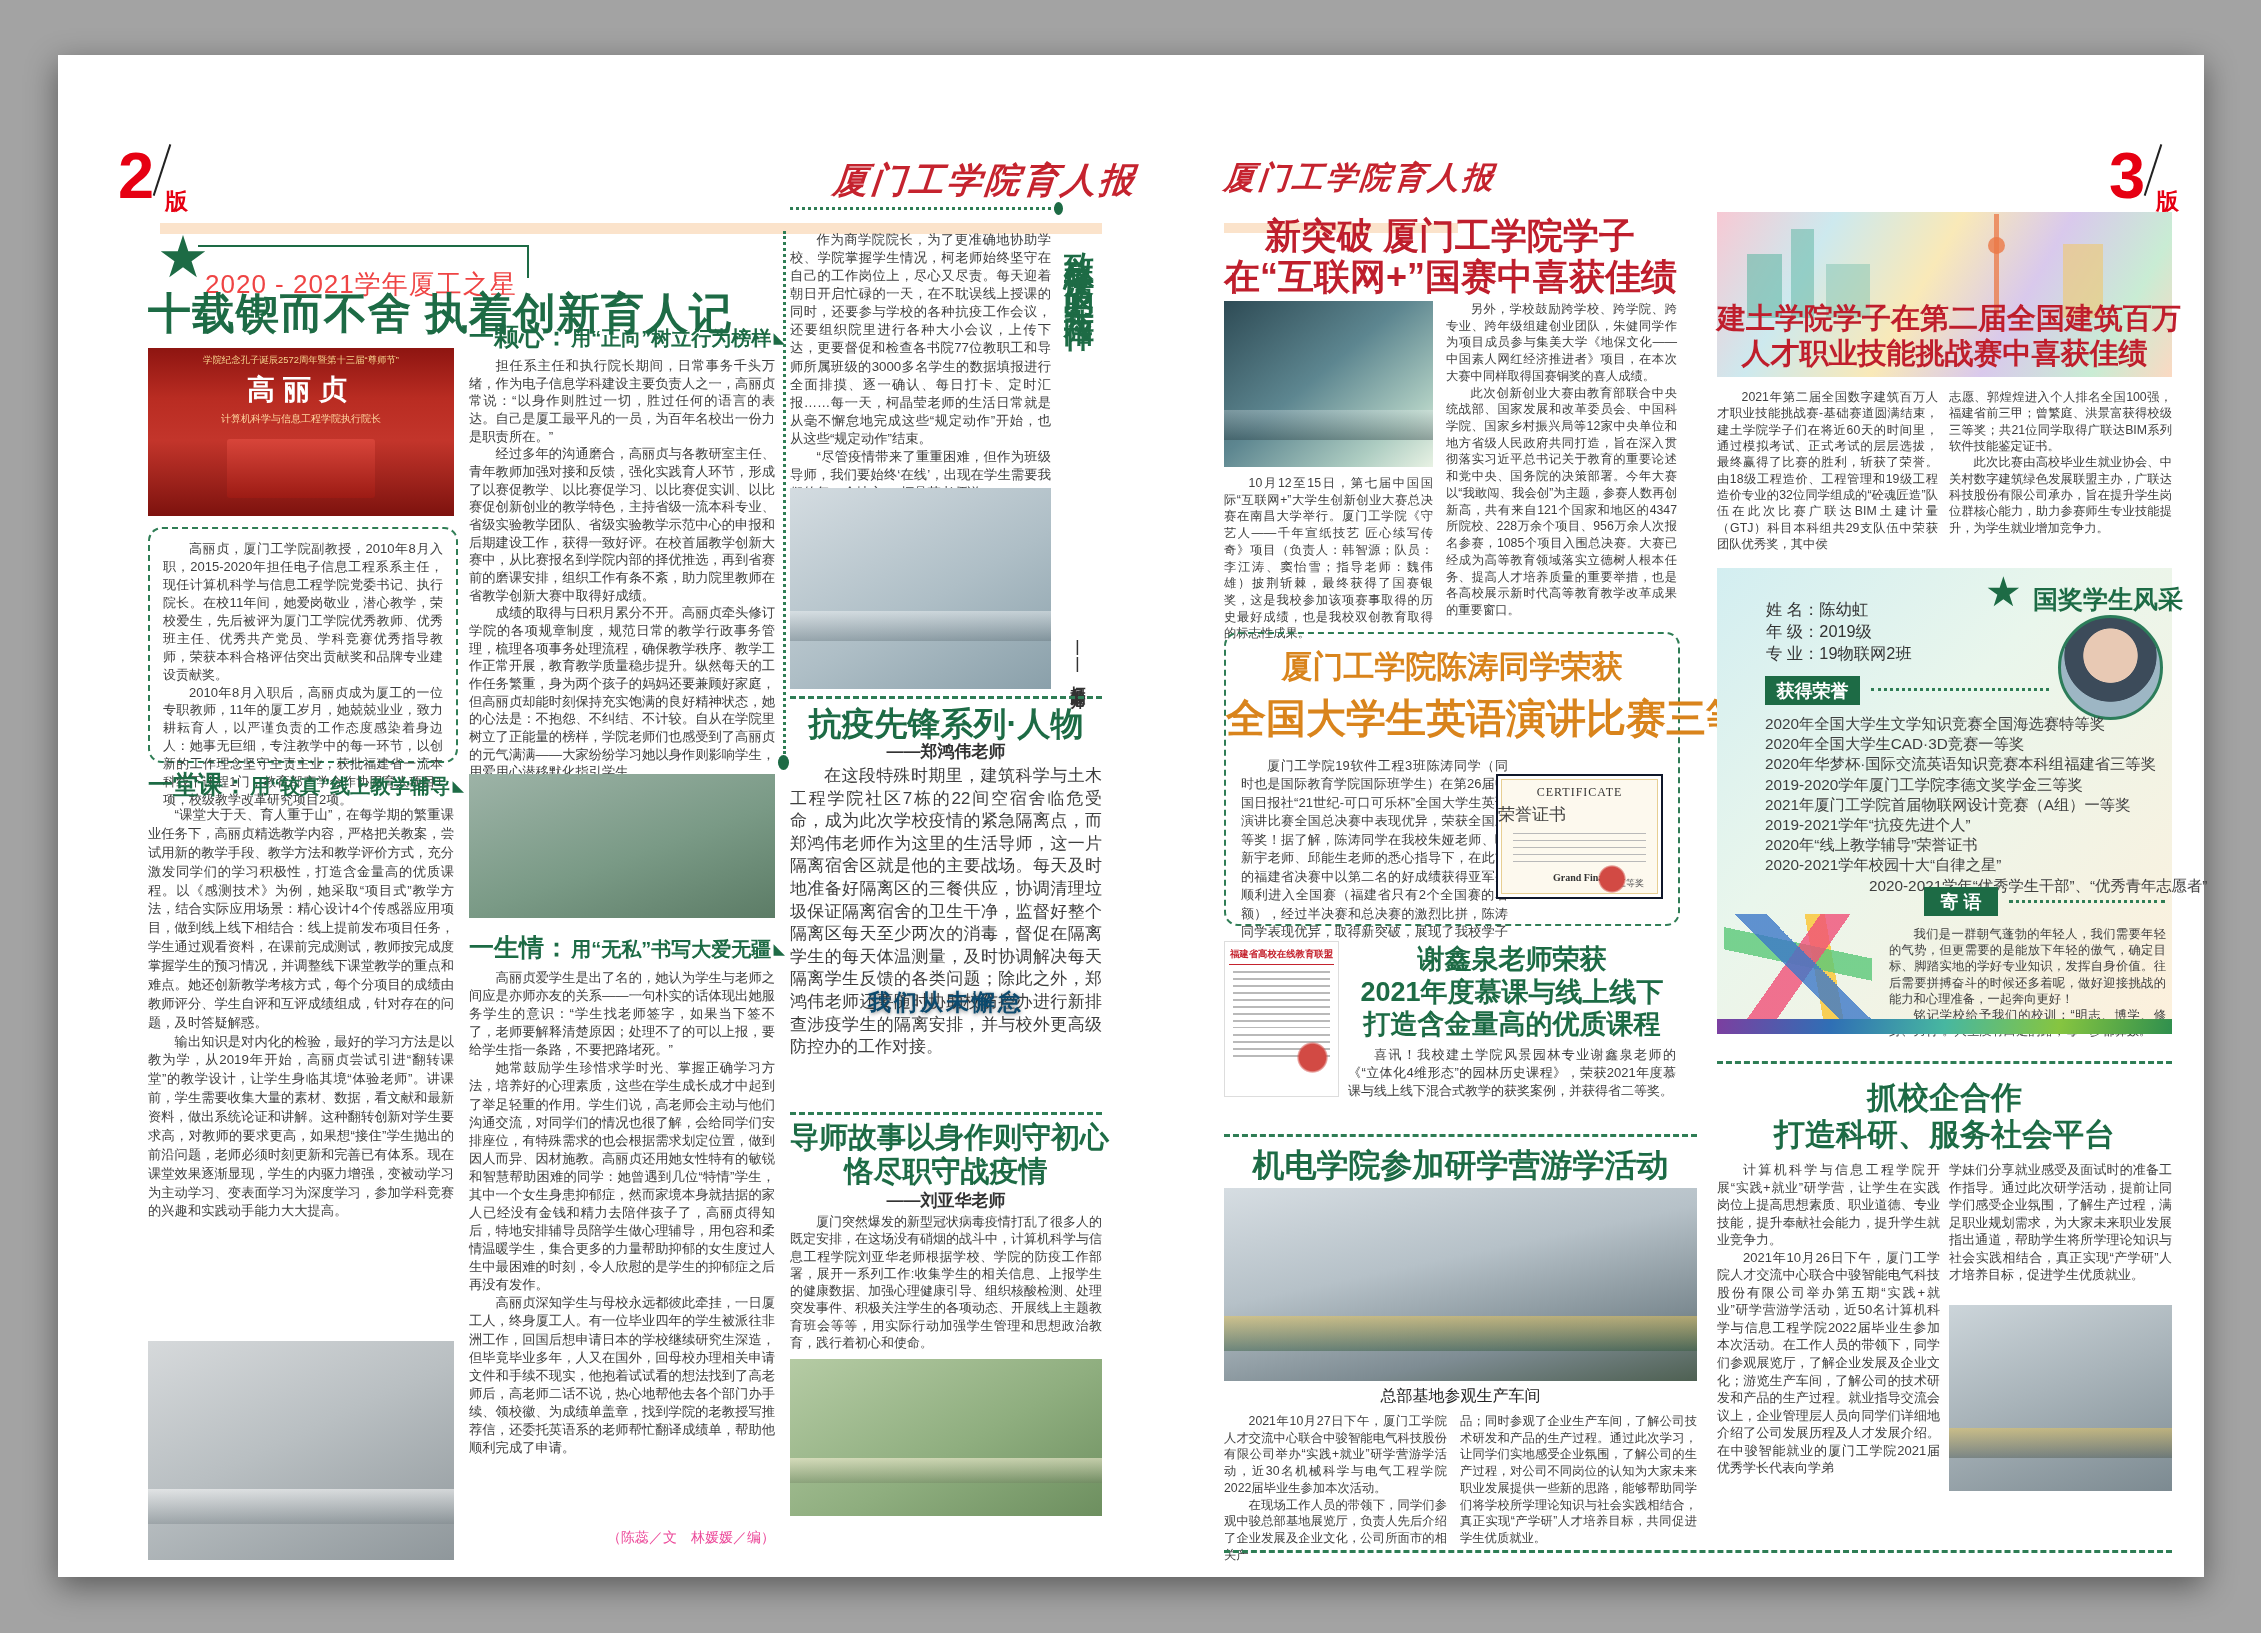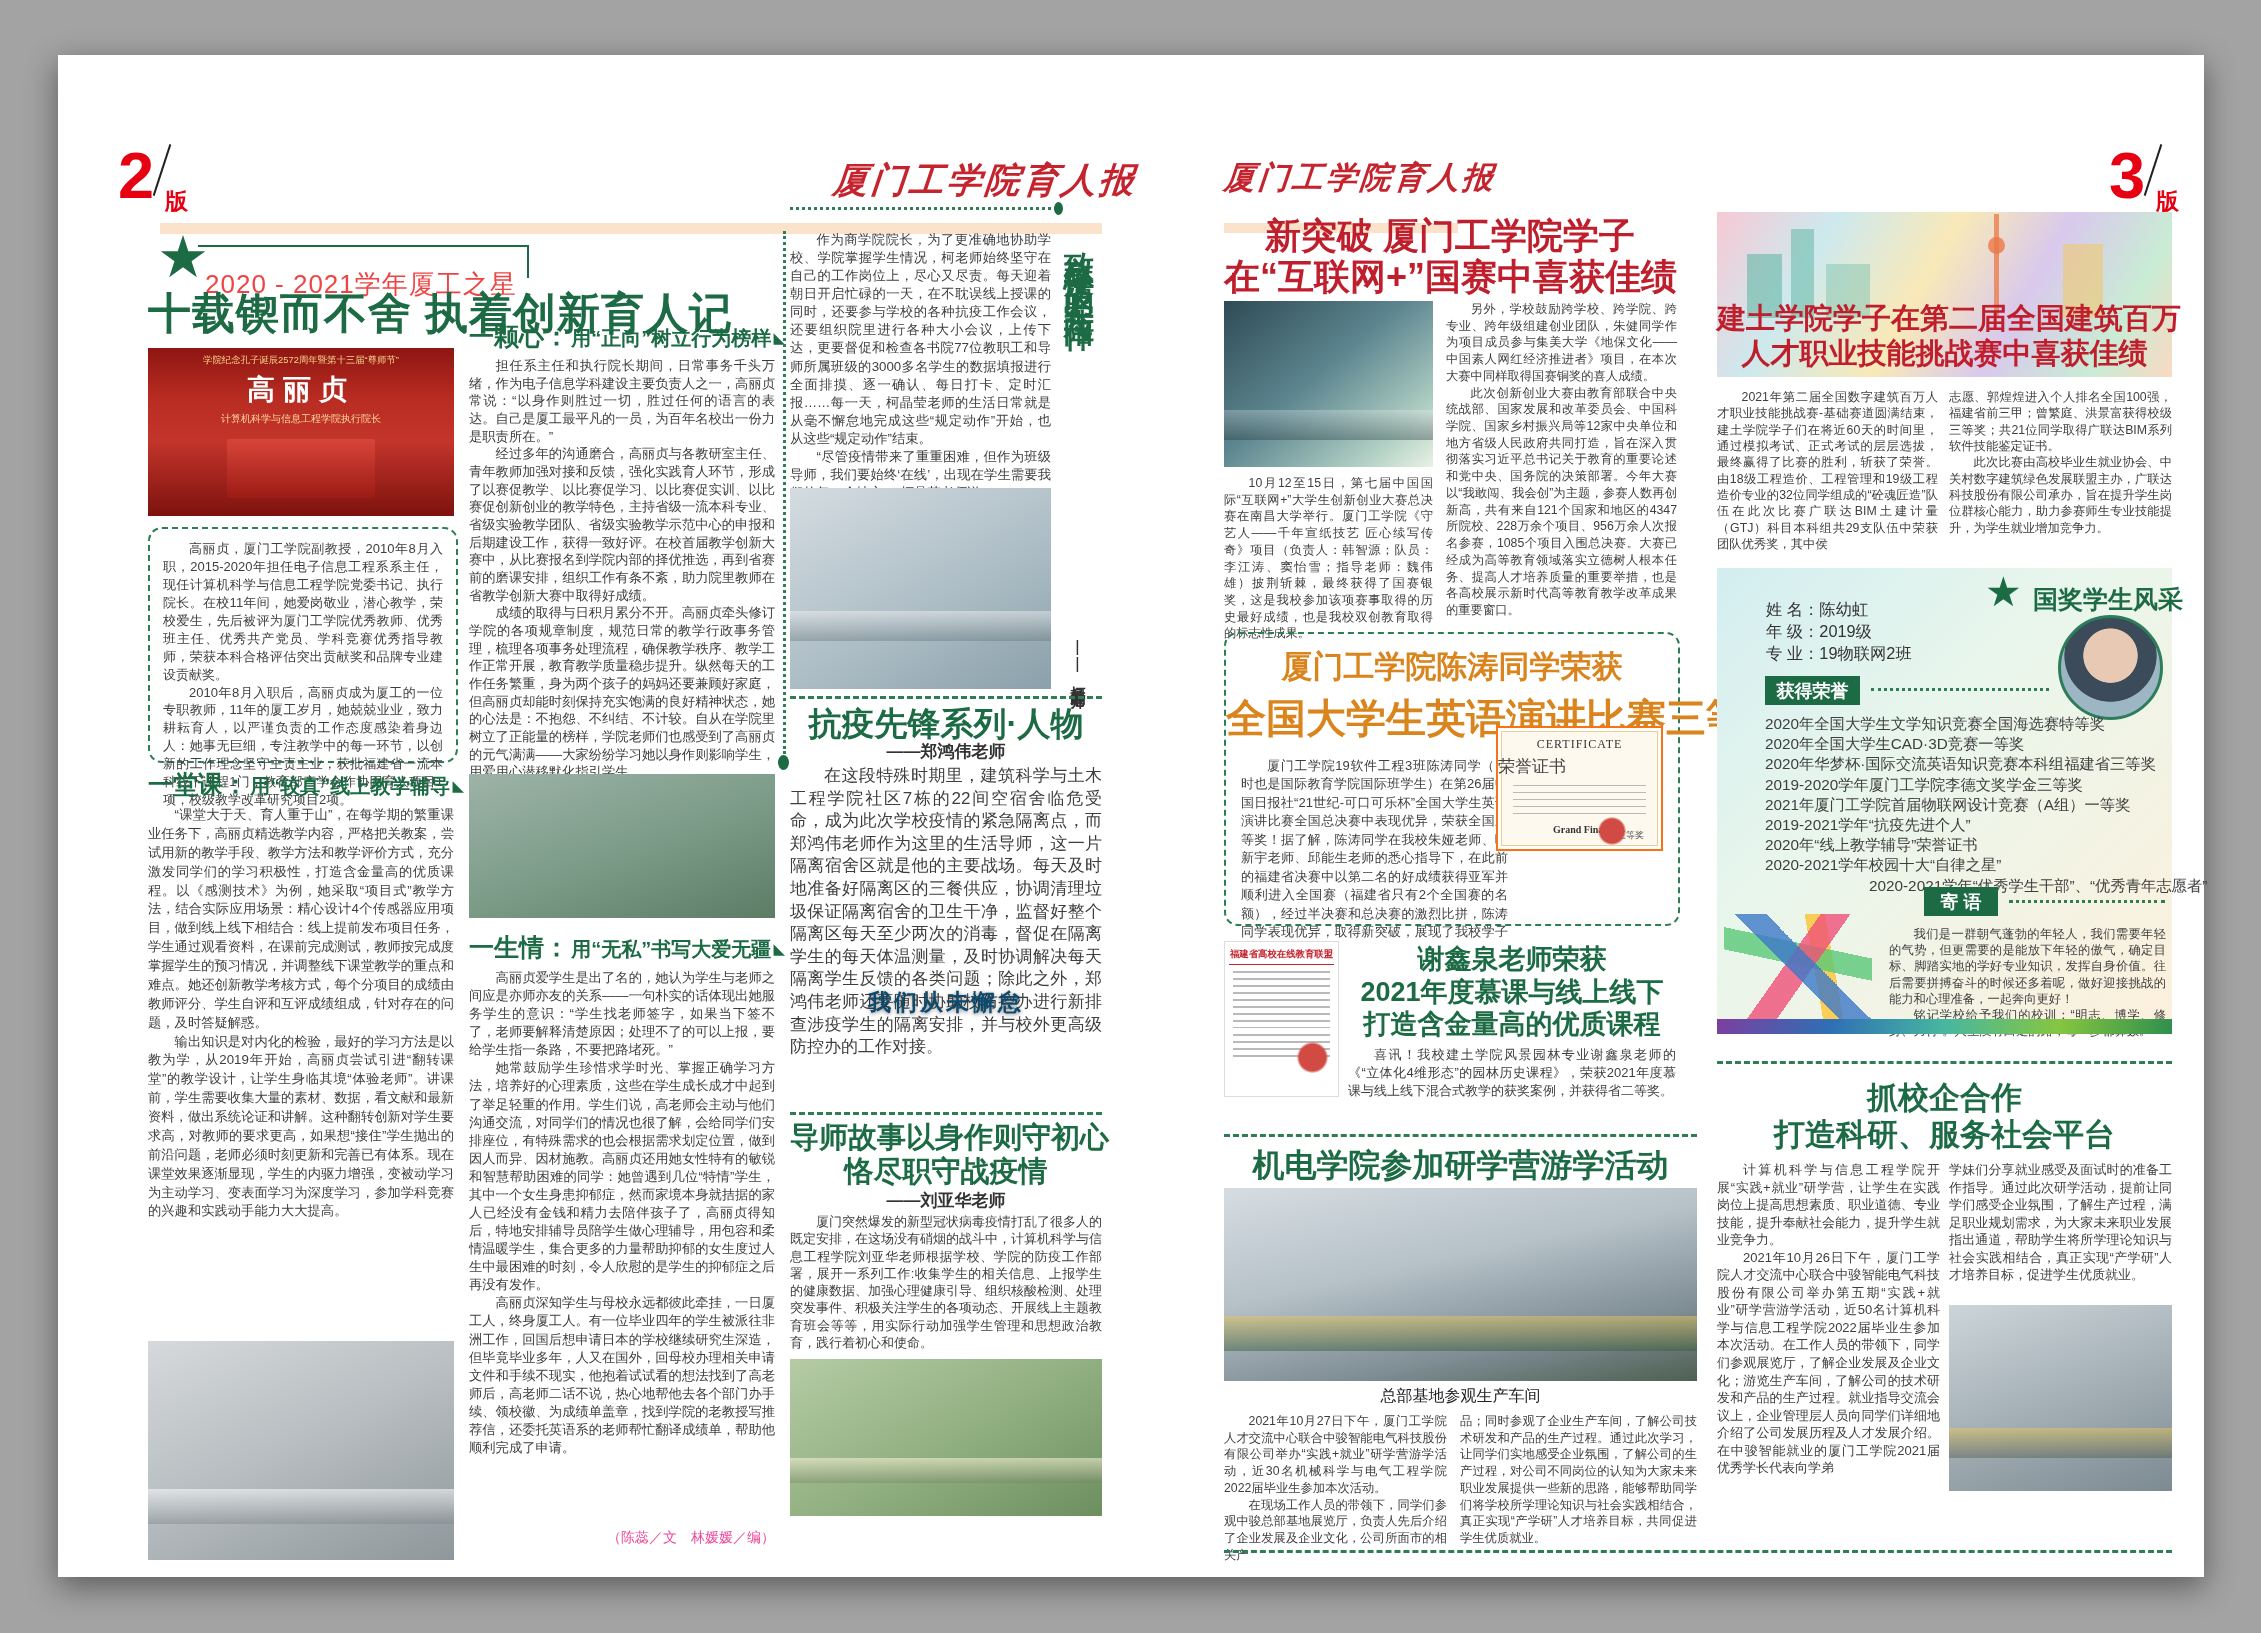--- a/index.html
+++ b/index.html
@@ -39,21 +39,21 @@
   .orghead{color:#d9841c;font-weight:bold;white-space:nowrap;}
   .greenhead{color:#1d6b45;font-weight:bold;white-space:nowrap;}
   .byline{color:#333;font-weight:bold;font-size:17px;}
   .caption{font-family:"Liberation Serif",serif;font-size:16px;color:#222;}
   .labelchip{background:#1d6b45;color:#fff;font-weight:bold;font-size:18px;
         display:flex;align-items:center;justify-content:center;}
   .honor{font-size:15.3px;color:#3e3e3e;line-height:1.32;white-space:nowrap;}
   .overlaytext{color:#0c4a6e;font-weight:bold;text-shadow:0 1px 4px rgba(0,0,0,.5);}
   .pill{background:rgba(255,255,255,.35);color:#fff;border-radius:20px;font-size:13px;
         padding:4px 13px;}
-  .cert{background:#fdf9ee;border:2px solid #f97316;box-shadow:inset 0 0 0 3px #fff,inset 0 0 0 4px #e7cf93;}
+  .cert{background:#fdf9ee;border:2px solid #0f172a;box-shadow:inset 0 0 0 3px #fff,inset 0 0 0 4px #e7cf93;margin-top:48px;}
   .seal{background:radial-gradient(circle,#d24a44 0 60%,rgba(210,74,68,.25) 70%,transparent 72%);border-radius:50%;}
   .minilines{background:repeating-linear-gradient(180deg,#b9b9b9 0 1.5px,transparent 1.5px 7px);}
 </style>
 </head>
 <body>
 
 <div id="root">
   <div id="sheet" class="abs">
 
     <div class="abs pagenum" style="left:60px;top:88px;">

